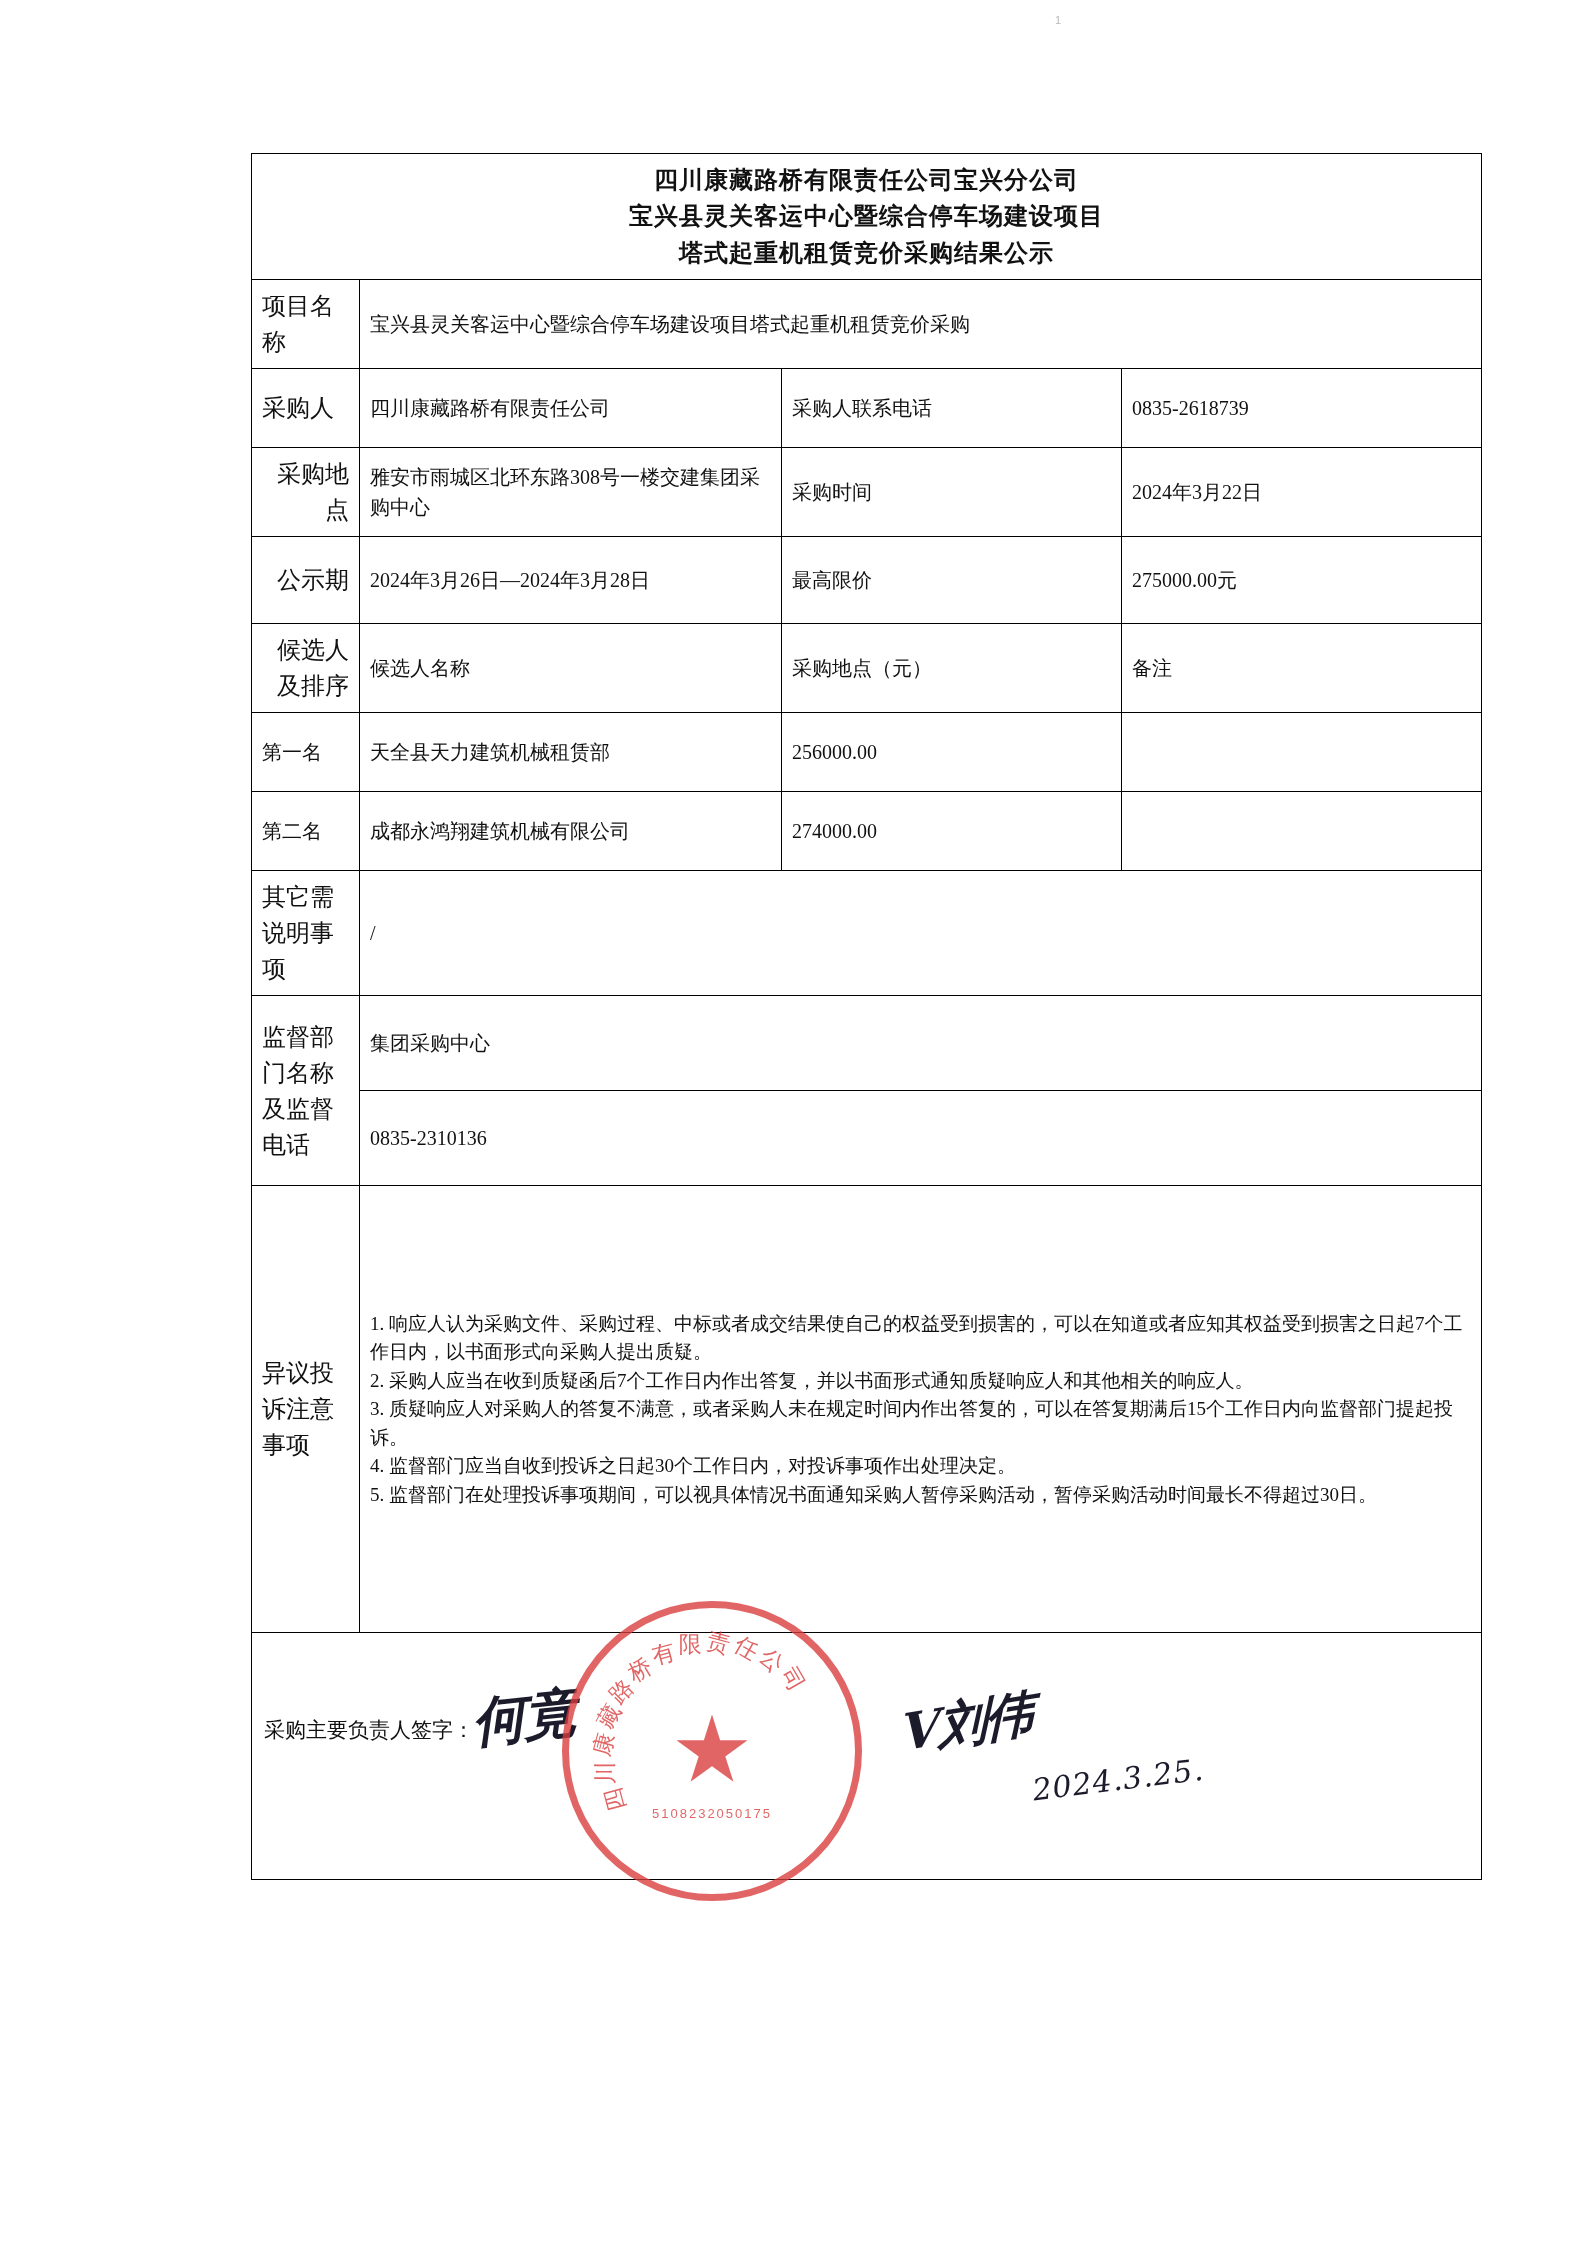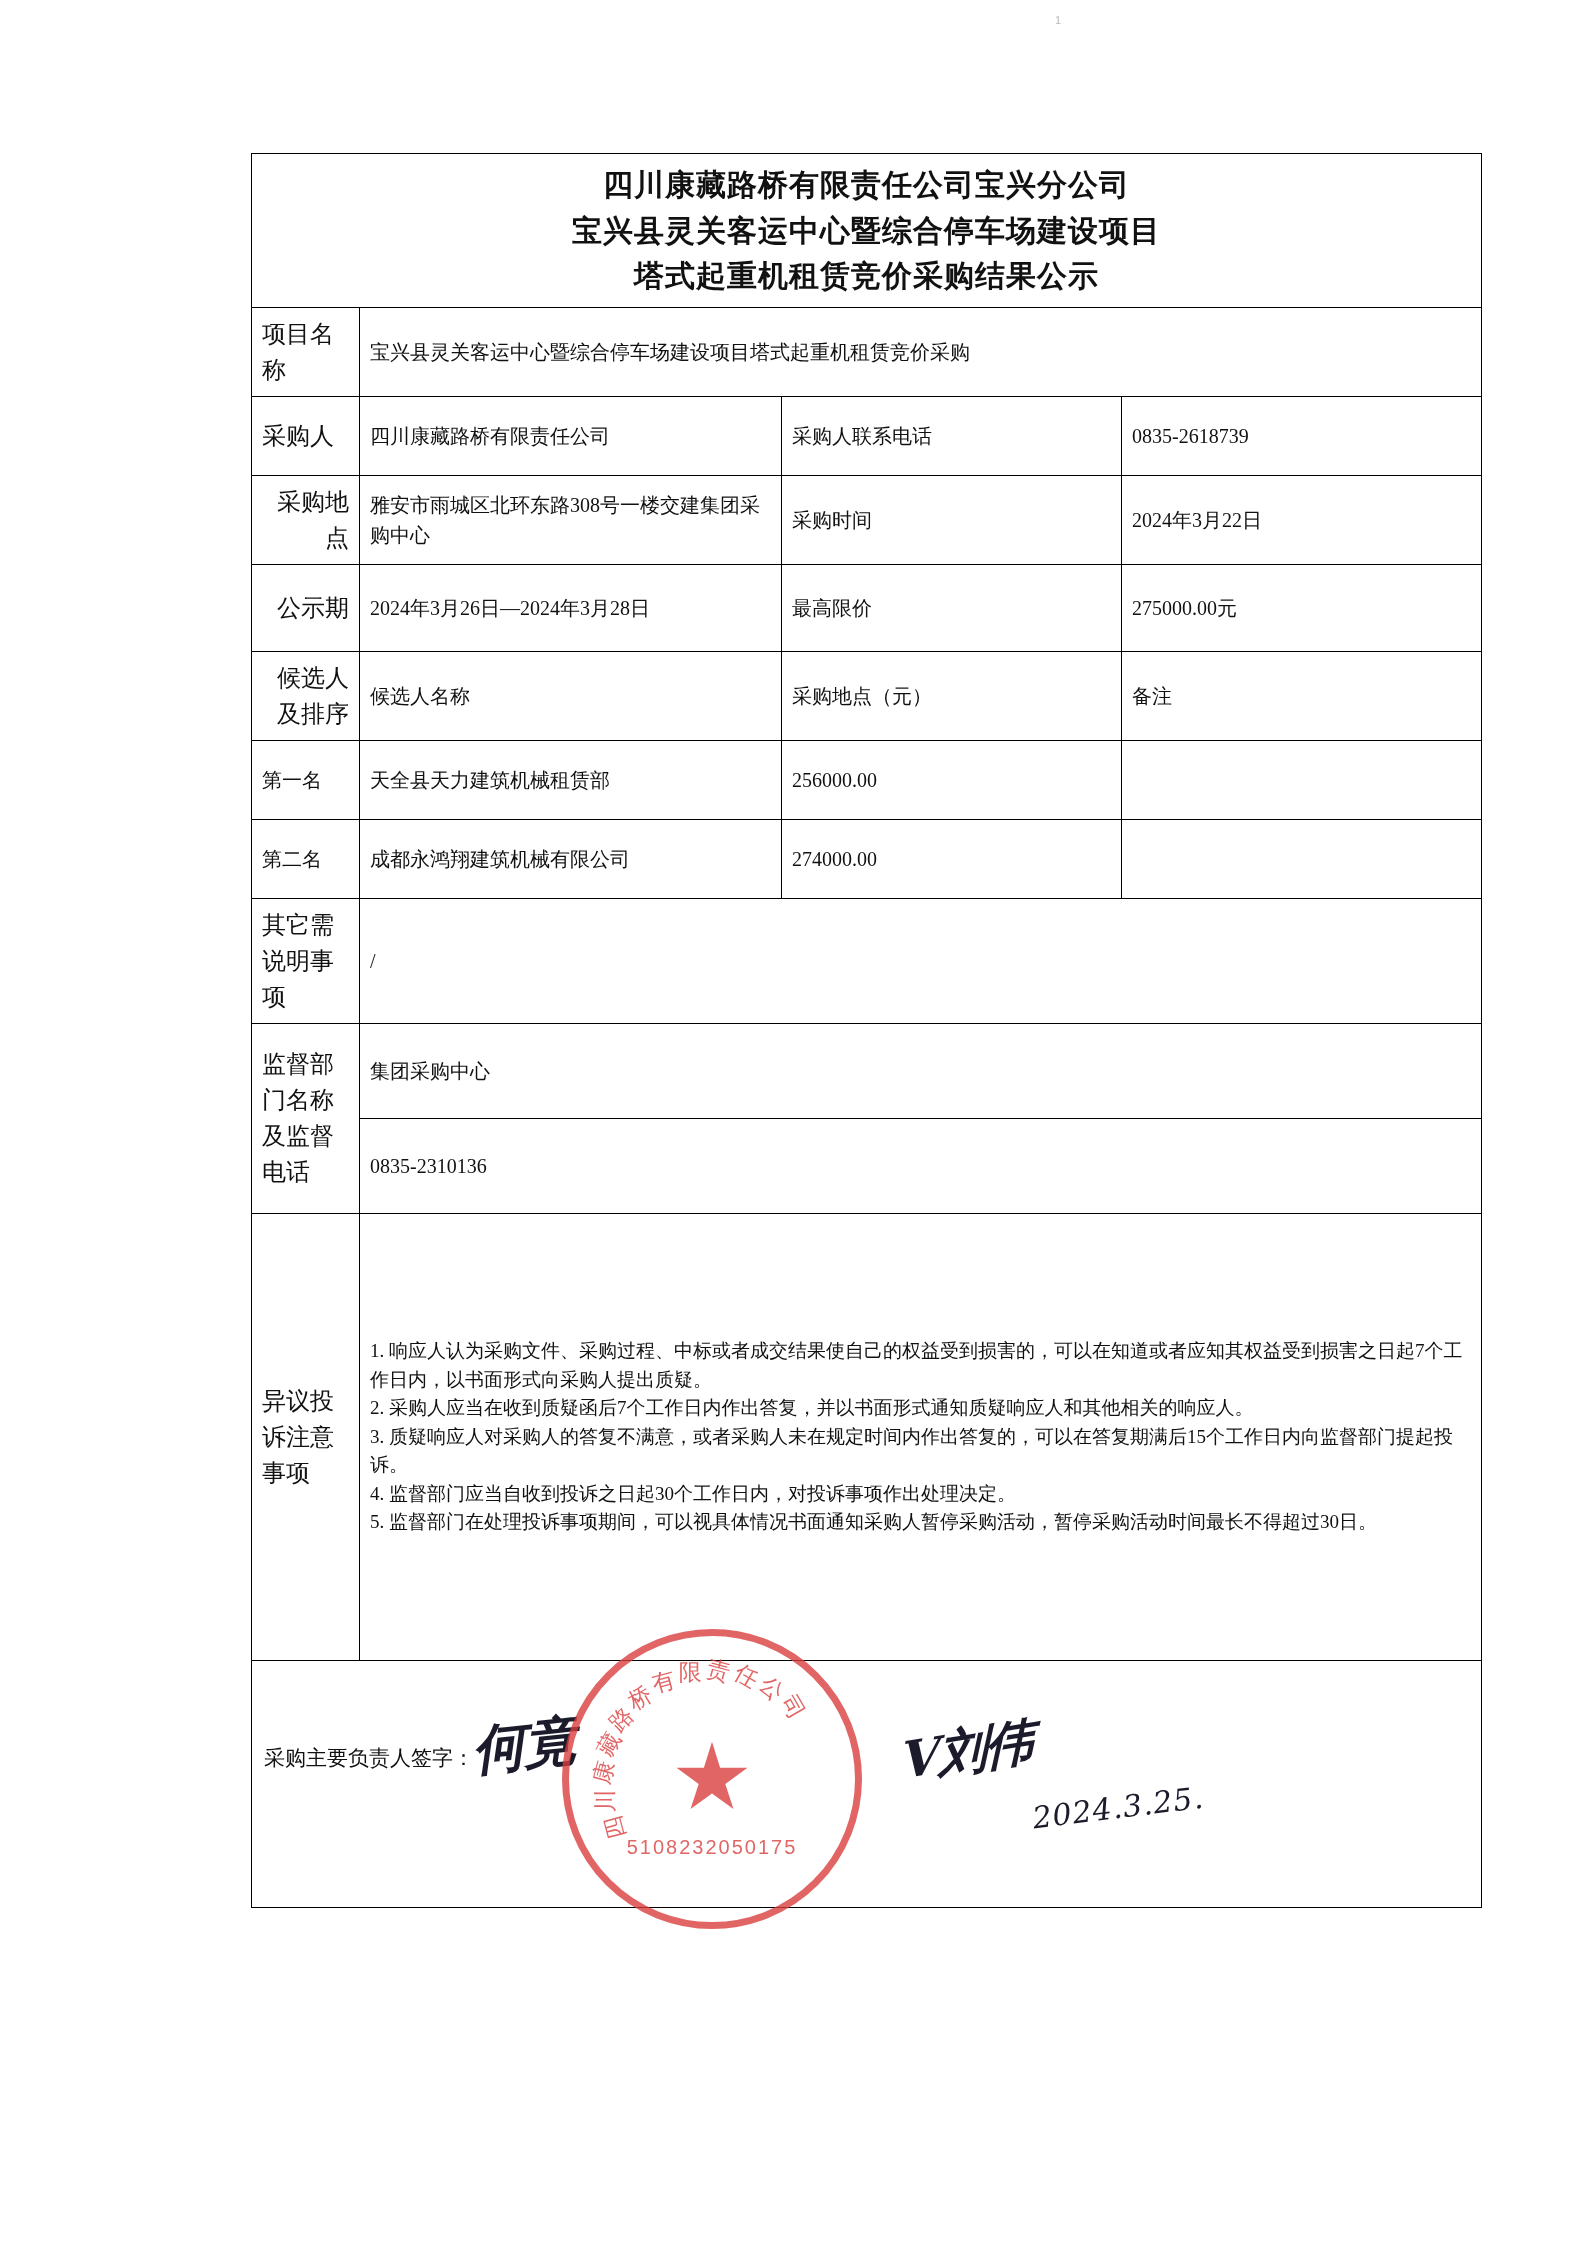--- a/index.html
+++ b/index.html
@@ -38,21 +38,21 @@
     padding: 8px 10px;
     vertical-align: middle;
     line-height: 1.5;
   }
 
   .title-cell {
     text-align: center;
     padding: 26px 10px 24px 10px;
   }
   .title-line {
-    font-size: 30px;
+    font-size: 24px;
     font-weight: bold;
     letter-spacing: 1px;
     line-height: 1.52;
     font-family: "Liberation Sans", "DejaVu Sans", sans-serif;
   }
 
   .lbl {
     width: 108px;
     text-align: left;
     padding-left: 12px;
@@ -167,21 +167,21 @@
     color: #d93b3b;
     font-family: "Liberation Sans", "DejaVu Sans", sans-serif;
     transform-origin: 0 0;
     white-space: nowrap;
   }
   .stamp-num {
     position: absolute;
     left: 50%;
     top: 196px;
     transform: translateX(-50%);
-    font-size: 20px;
+    font-size: 13px;
     color: #d93b3b;
     letter-spacing: 2px;
     font-family: "Liberation Sans", "DejaVu Sans", sans-serif;
   }
 
   .corner-mark {
     position: absolute;
     left: 1055px;
     top: 14px;
     font-size: 11px;

